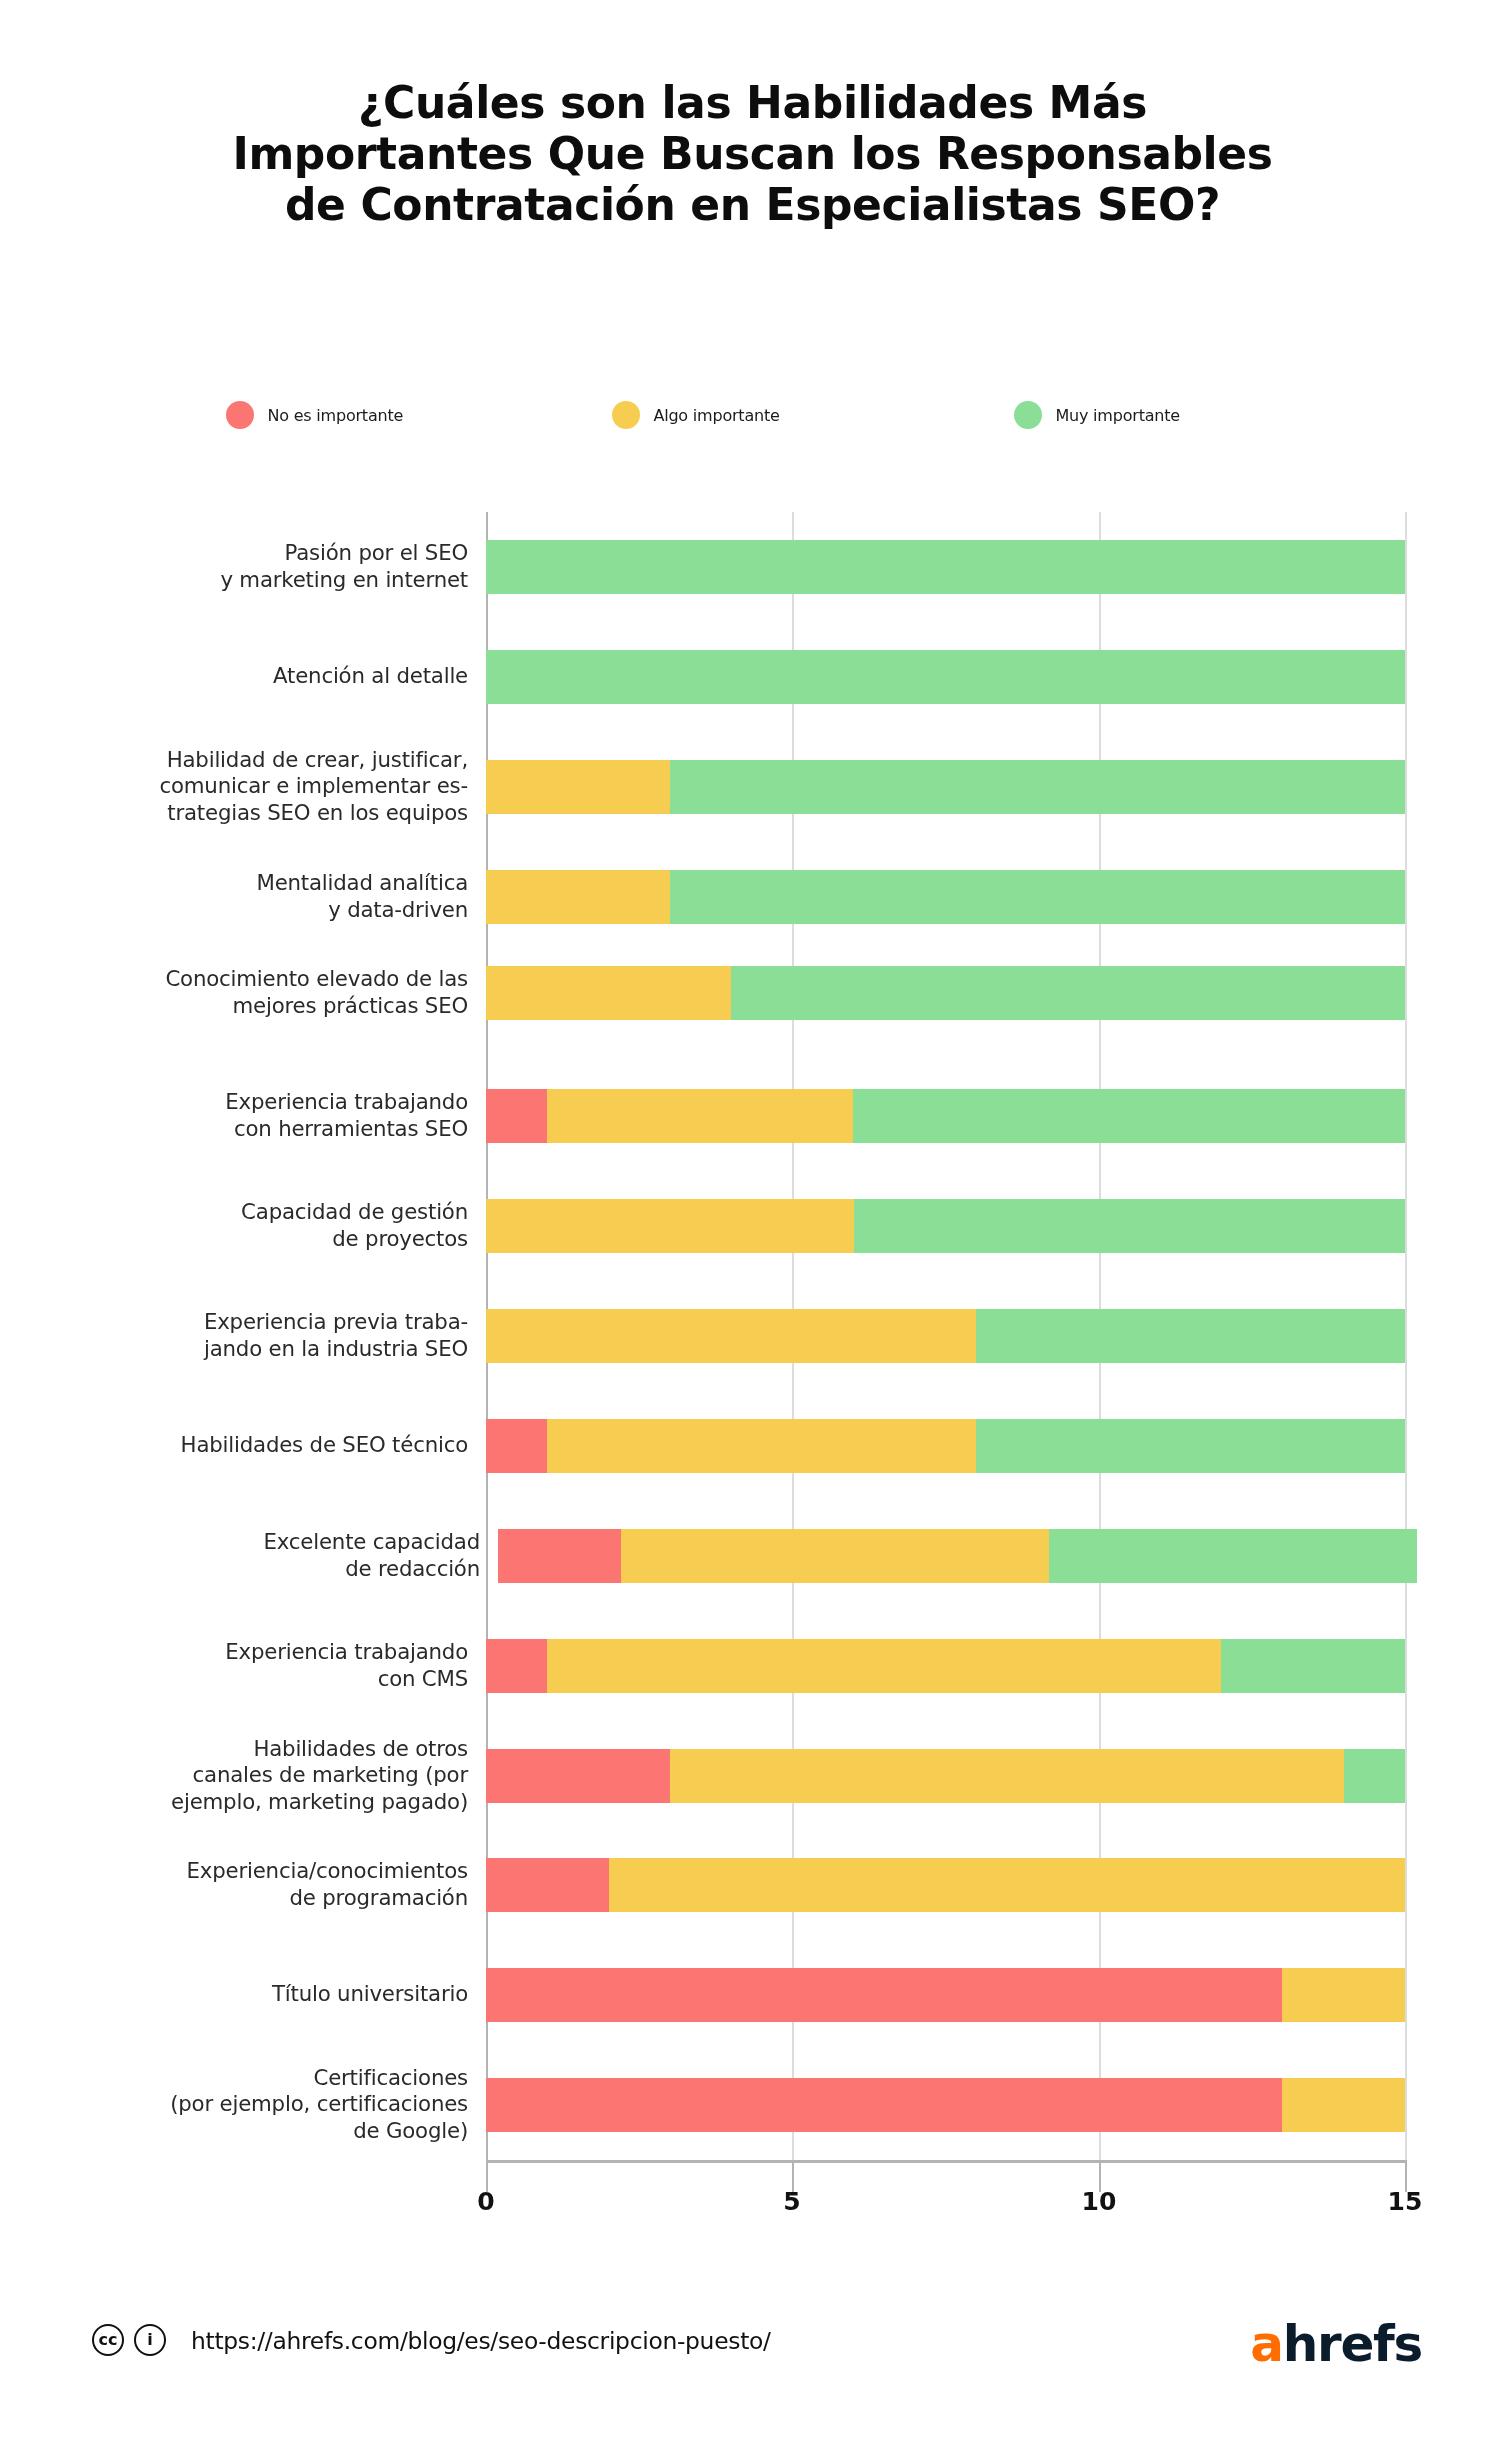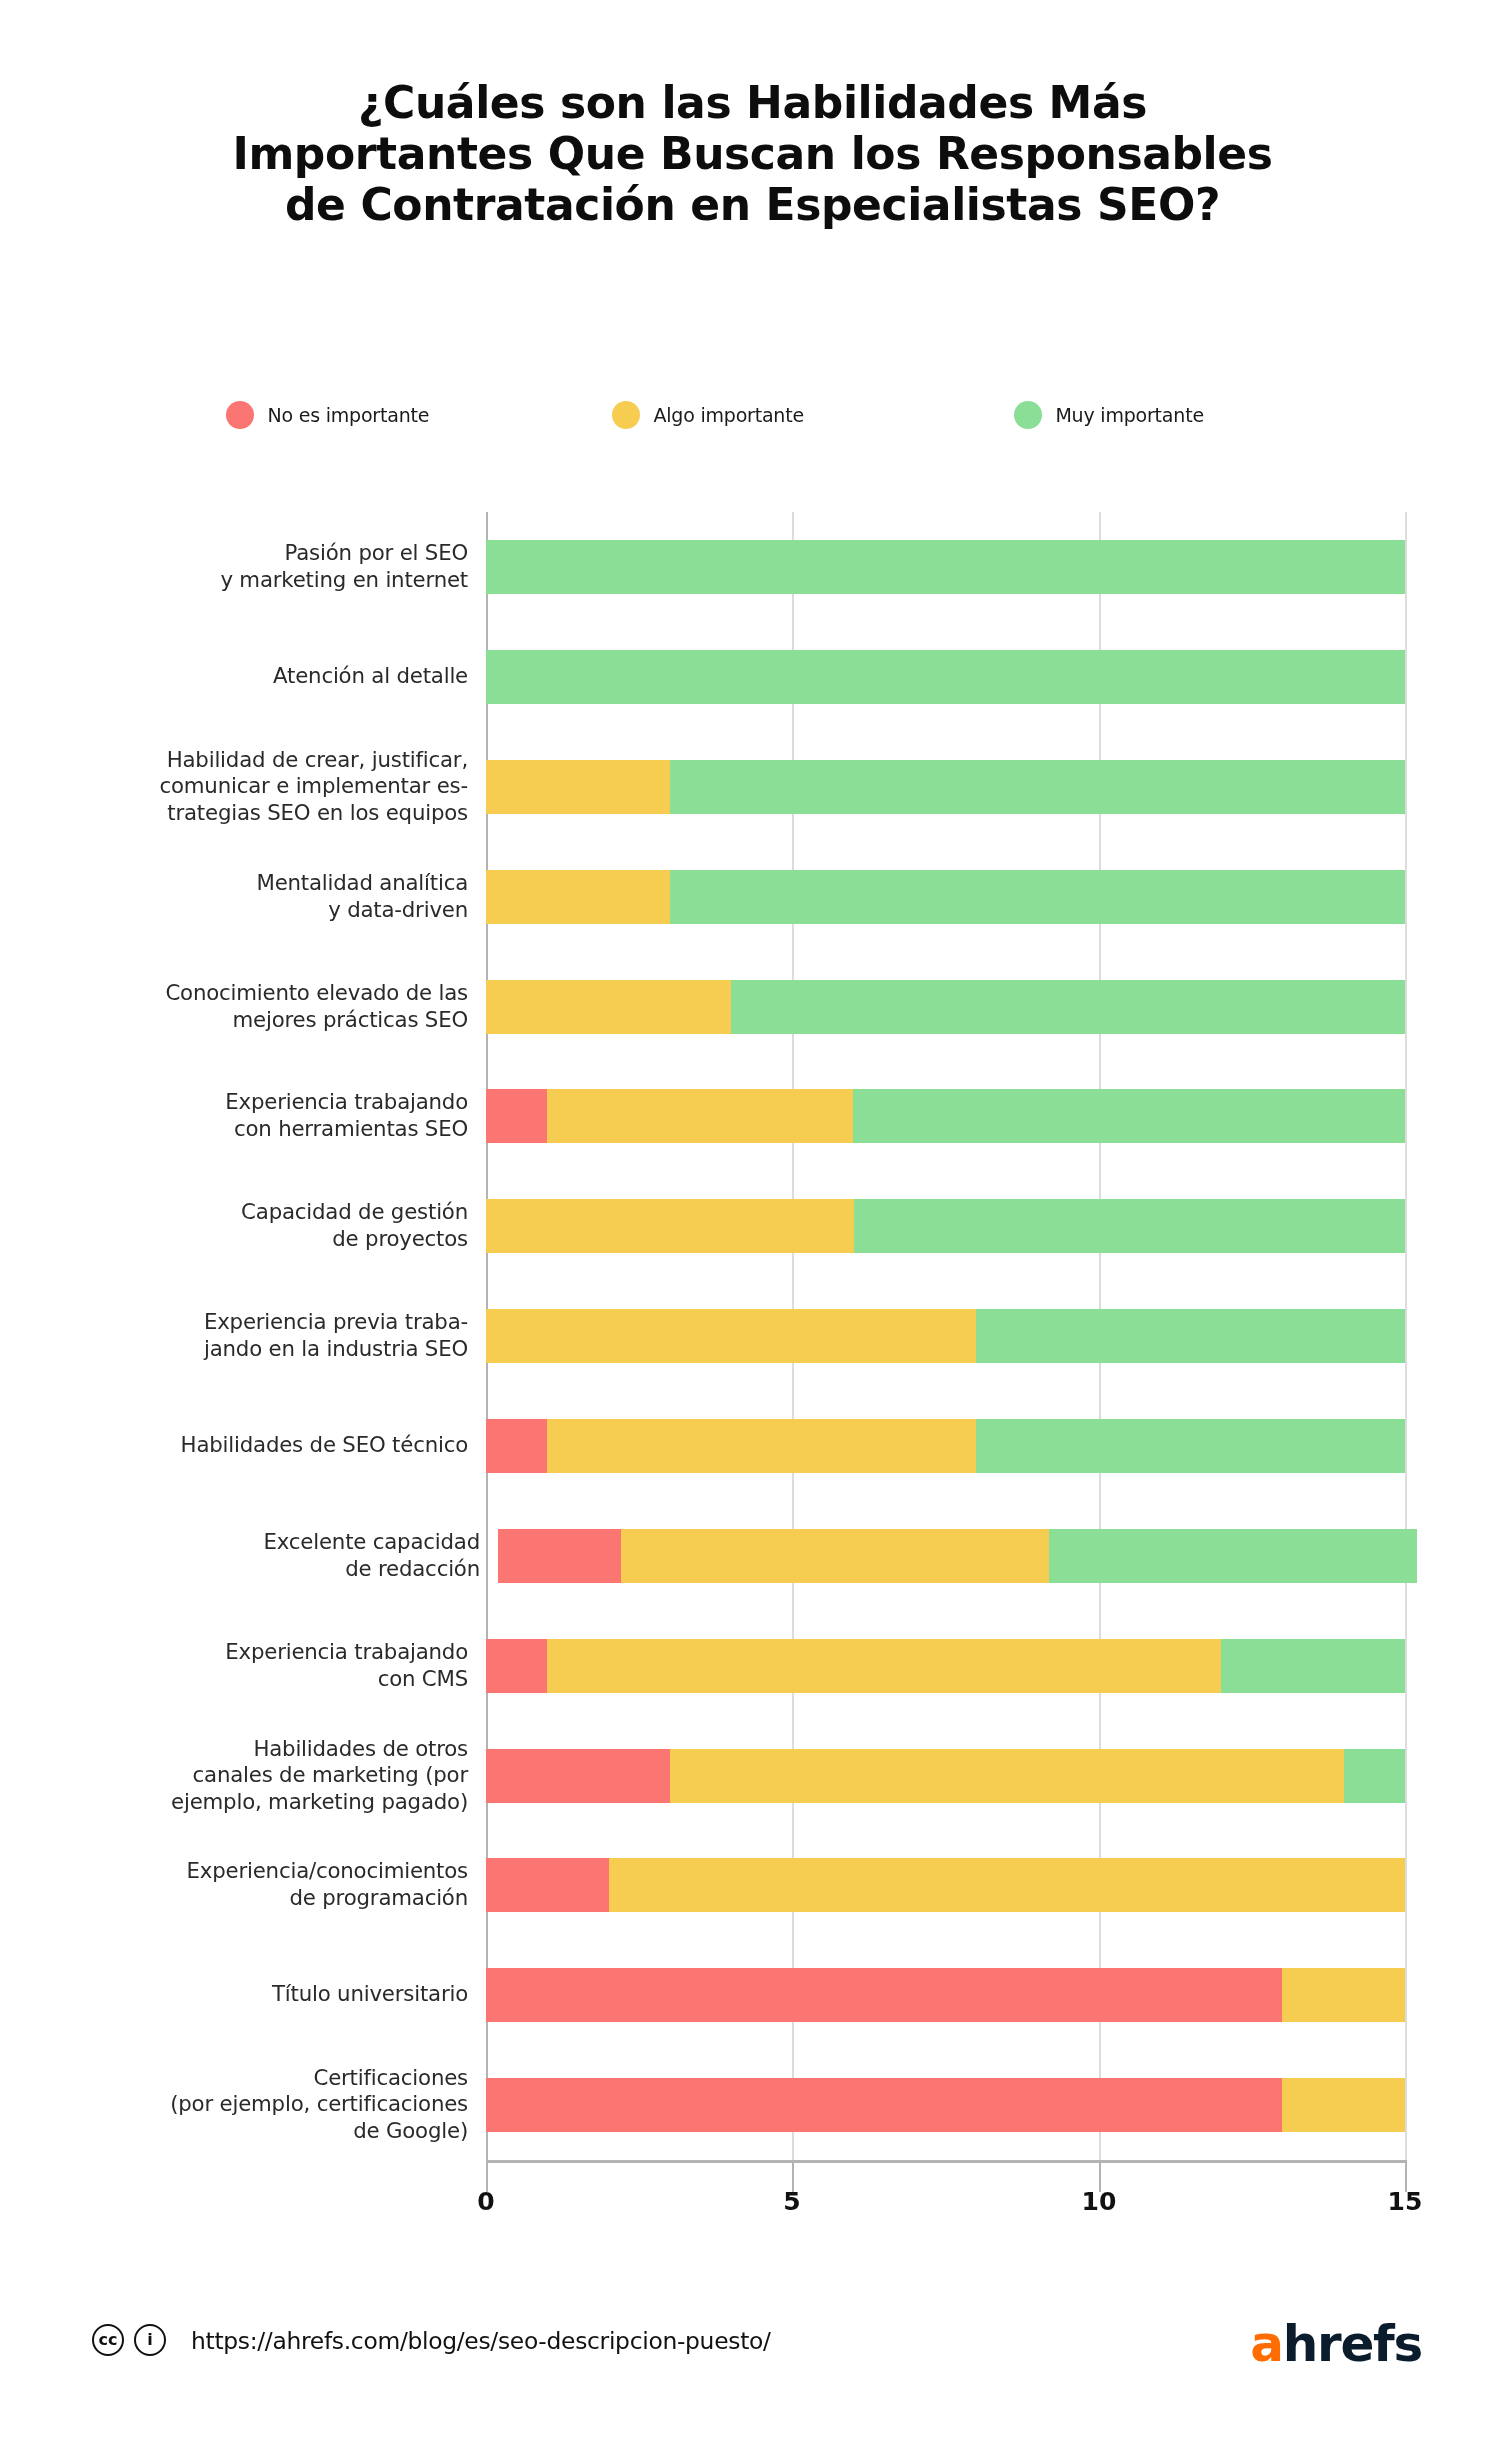--- a/index.html
+++ b/index.html
@@ -47,21 +47,21 @@
   .legend-item.i0 { left: 0px; }
   .legend-item.i1 { left: 386px; }
   .legend-item.i2 { left: 788px; }
   .legend-dot {
     width: 28px; height: 28px;
     border-radius: 50%;
     flex: 0 0 auto;
   }
   .legend-label {
     font-family: "DejaVu Sans", sans-serif;
-    font-size: 19px;
+    font-size: 16px;
     color: #1b1b1b;
     white-space: nowrap;
     letter-spacing: -0.2px;
   }
 
   
   .plot {
     position: absolute;
     left: 0px; top: 512px;
     width: 1402px;
@@ -231,21 +231,21 @@
           </div>
         </div>
         <div class="row" style="top: 358px; height: 54px;">
           <div class="row-label" style="top: -0.1px;">Mentalidad analítica
 y data-driven</div>
           <div class="bar-track" style="width: 919px;">
             <div class="seg" title="Algo importante: 3" style="width: 184px; background: rgb(247, 205, 81);"></div>
             <div class="seg" title="Muy importante: 12" style="width: 735px; background: rgb(138, 222, 150);"></div>
           </div>
         </div>
-        <div class="row" style="top: 468px; height: 54px; padding-left: 8px;">
+        <div class="row" style="top: 454px; height: 54px; padding-left: 8px;">
           <div class="row-label" style="top: -0.1px;">Conocimiento elevado de las
 mejores prácticas SEO</div>
           <div class="bar-track" style="width: 919px;">
             <div class="seg" title="Algo importante: 4" style="width: 245px; background: rgb(247, 205, 81);"></div>
             <div class="seg" title="Muy importante: 11" style="width: 674px; background: rgb(138, 222, 150);"></div>
           </div>
         </div>
         <div class="row" style="top: 577px; height: 54px;">
           <div class="row-label" style="top: -0.1px;">Experiencia trabajando
 con herramientas SEO</div>

